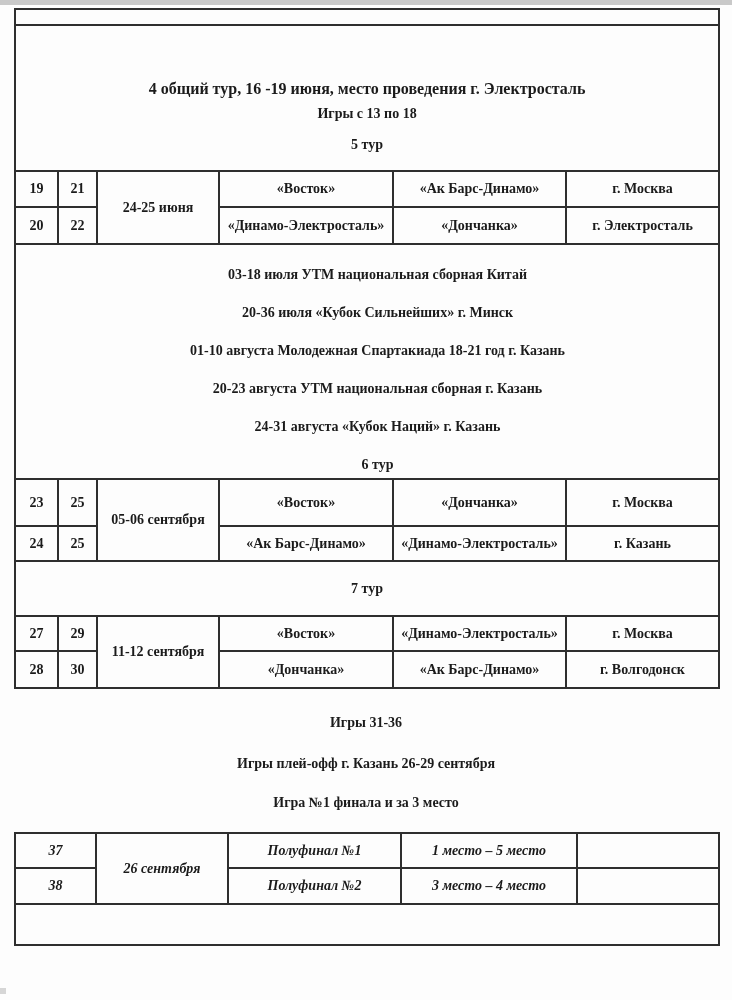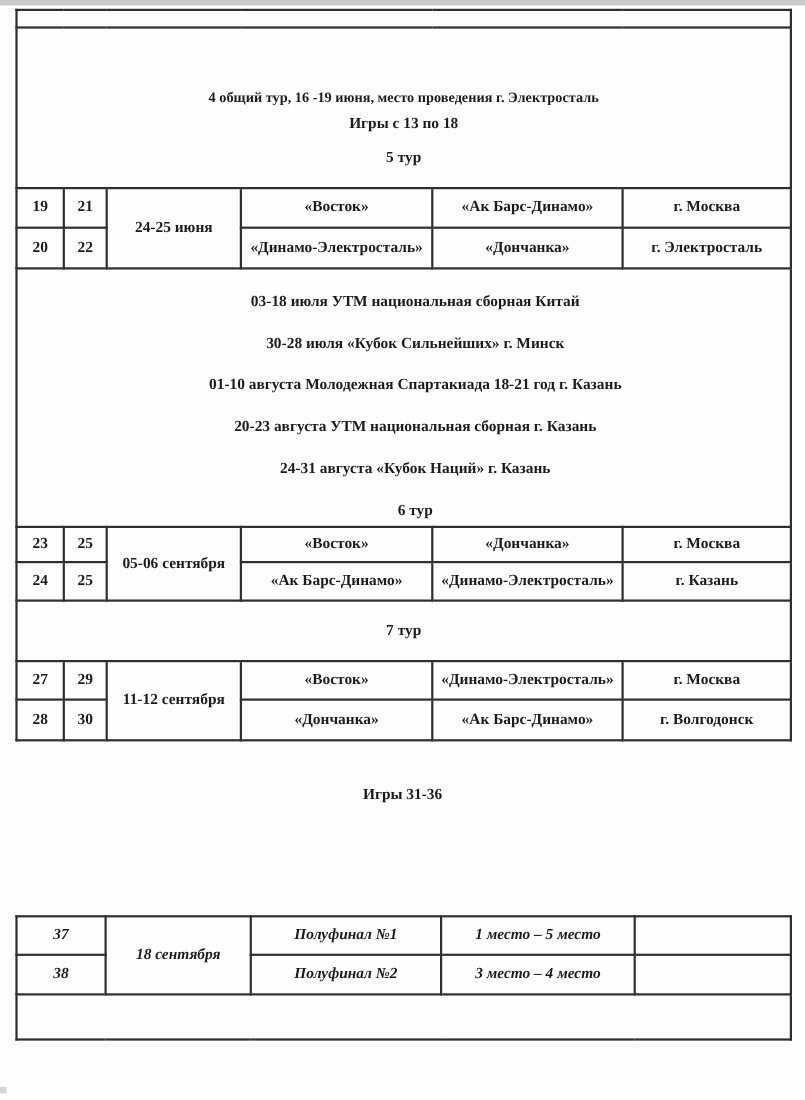--- a/index.html
+++ b/index.html
@@ -35,21 +35,21 @@
   table.sched td {
     border: 2px solid #2e2e2e;
     text-align: center;
     vertical-align: middle;
     font-size: 14px;
     padding: 0;
     overflow: hidden;
   }
   
   td.hdr-cell { vertical-align: top; }
-  .hdr-line1 { margin-top: 36px; font-size: 13px; }
+  .hdr-line1 { margin-top: 36px; font-size: 16px; }
   .hdr-line2 { margin-top: 8px;  font-size: 14px; }
   .hdr-line3 { margin-top: 15px; font-size: 14px; }
   
   td.mid-cell { vertical-align: top; }
   .mid-line  { margin-top: 22px; font-size: 14px; padding-left: 21px; }
   .mid-line:first-child { margin-top: 16px; }
   
   .footer-text {
     position: absolute;
     top: 674px; left: 0;
@@ -109,29 +109,29 @@
         <td>20</td>
         <td>22</td>
         <td>«Динамо-Электросталь»</td>
         <td>«Дончанка»</td>
         <td>г. Электросталь</td>
       </tr>
 
       <tr style="height:235px">
         <td colspan="6" class="mid-cell">
           <div class="mid-line">03-18 июля УТМ национальная сборная Китай</div>
-          <div class="mid-line">30-28 июля «Кубок Сильнейших» г. Минск</div>
+          <div class="mid-line">20-36 июля «Кубок Сильнейших» г. Минск</div>
           <div class="mid-line">01-10 августа Молодежная Спартакиада 18-21 год г. Казань</div>
           <div class="mid-line">20-23 августа УТМ национальная сборная г. Казань</div>
           <div class="mid-line">24-31 августа «Кубок Наций» г. Казань</div>
           <div class="mid-line">6 тур</div>
         </td>
       </tr>
 
-      <tr style="height:32px">
+      <tr style="height:47px">
         <td>23</td>
         <td>25</td>
         <td rowspan="2">05-06 сентября</td>
         <td>«Восток»</td>
         <td>«Дончанка»</td>
         <td>г. Москва</td>
       </tr>
       <tr style="height:35px">
         <td>24</td>
         <td>25</td>
@@ -160,34 +160,36 @@
         <td>г. Волгодонск</td>
       </tr>
     </tbody>
   </table>
 
   <div class="footer-text">
     <p class="para1">
       <br>
       <span>Игры 31-36</span>
     </p>
+    <p class="para2">Игры плей-офф г. Казань 26-29 сентября</p>
+    <p class="para3">Игра №1 финала и за 3 место</p>
   </div>
 
   <table class="sched" id="playoff-table">
     <colgroup>
       <col style="width:81px">
         <col style="width:132px">
         <col style="width:173px">
       <col style="width:176px">
         <col style="width:142px">
     </colgroup>
     <tbody>
       <tr style="height:35px">
         <td>37</td>
-        <td rowspan="2">18 сентября</td>
+        <td rowspan="2">26 сентября</td>
         <td>Полуфинал №1</td>
         <td>1 место – 5 место</td>
         <td></td>
       </tr>
       <tr style="height:36px">
         <td>38</td>
         <td>Полуфинал №2</td>
         <td>3 место – 4 место</td>
         <td></td>
       </tr>

